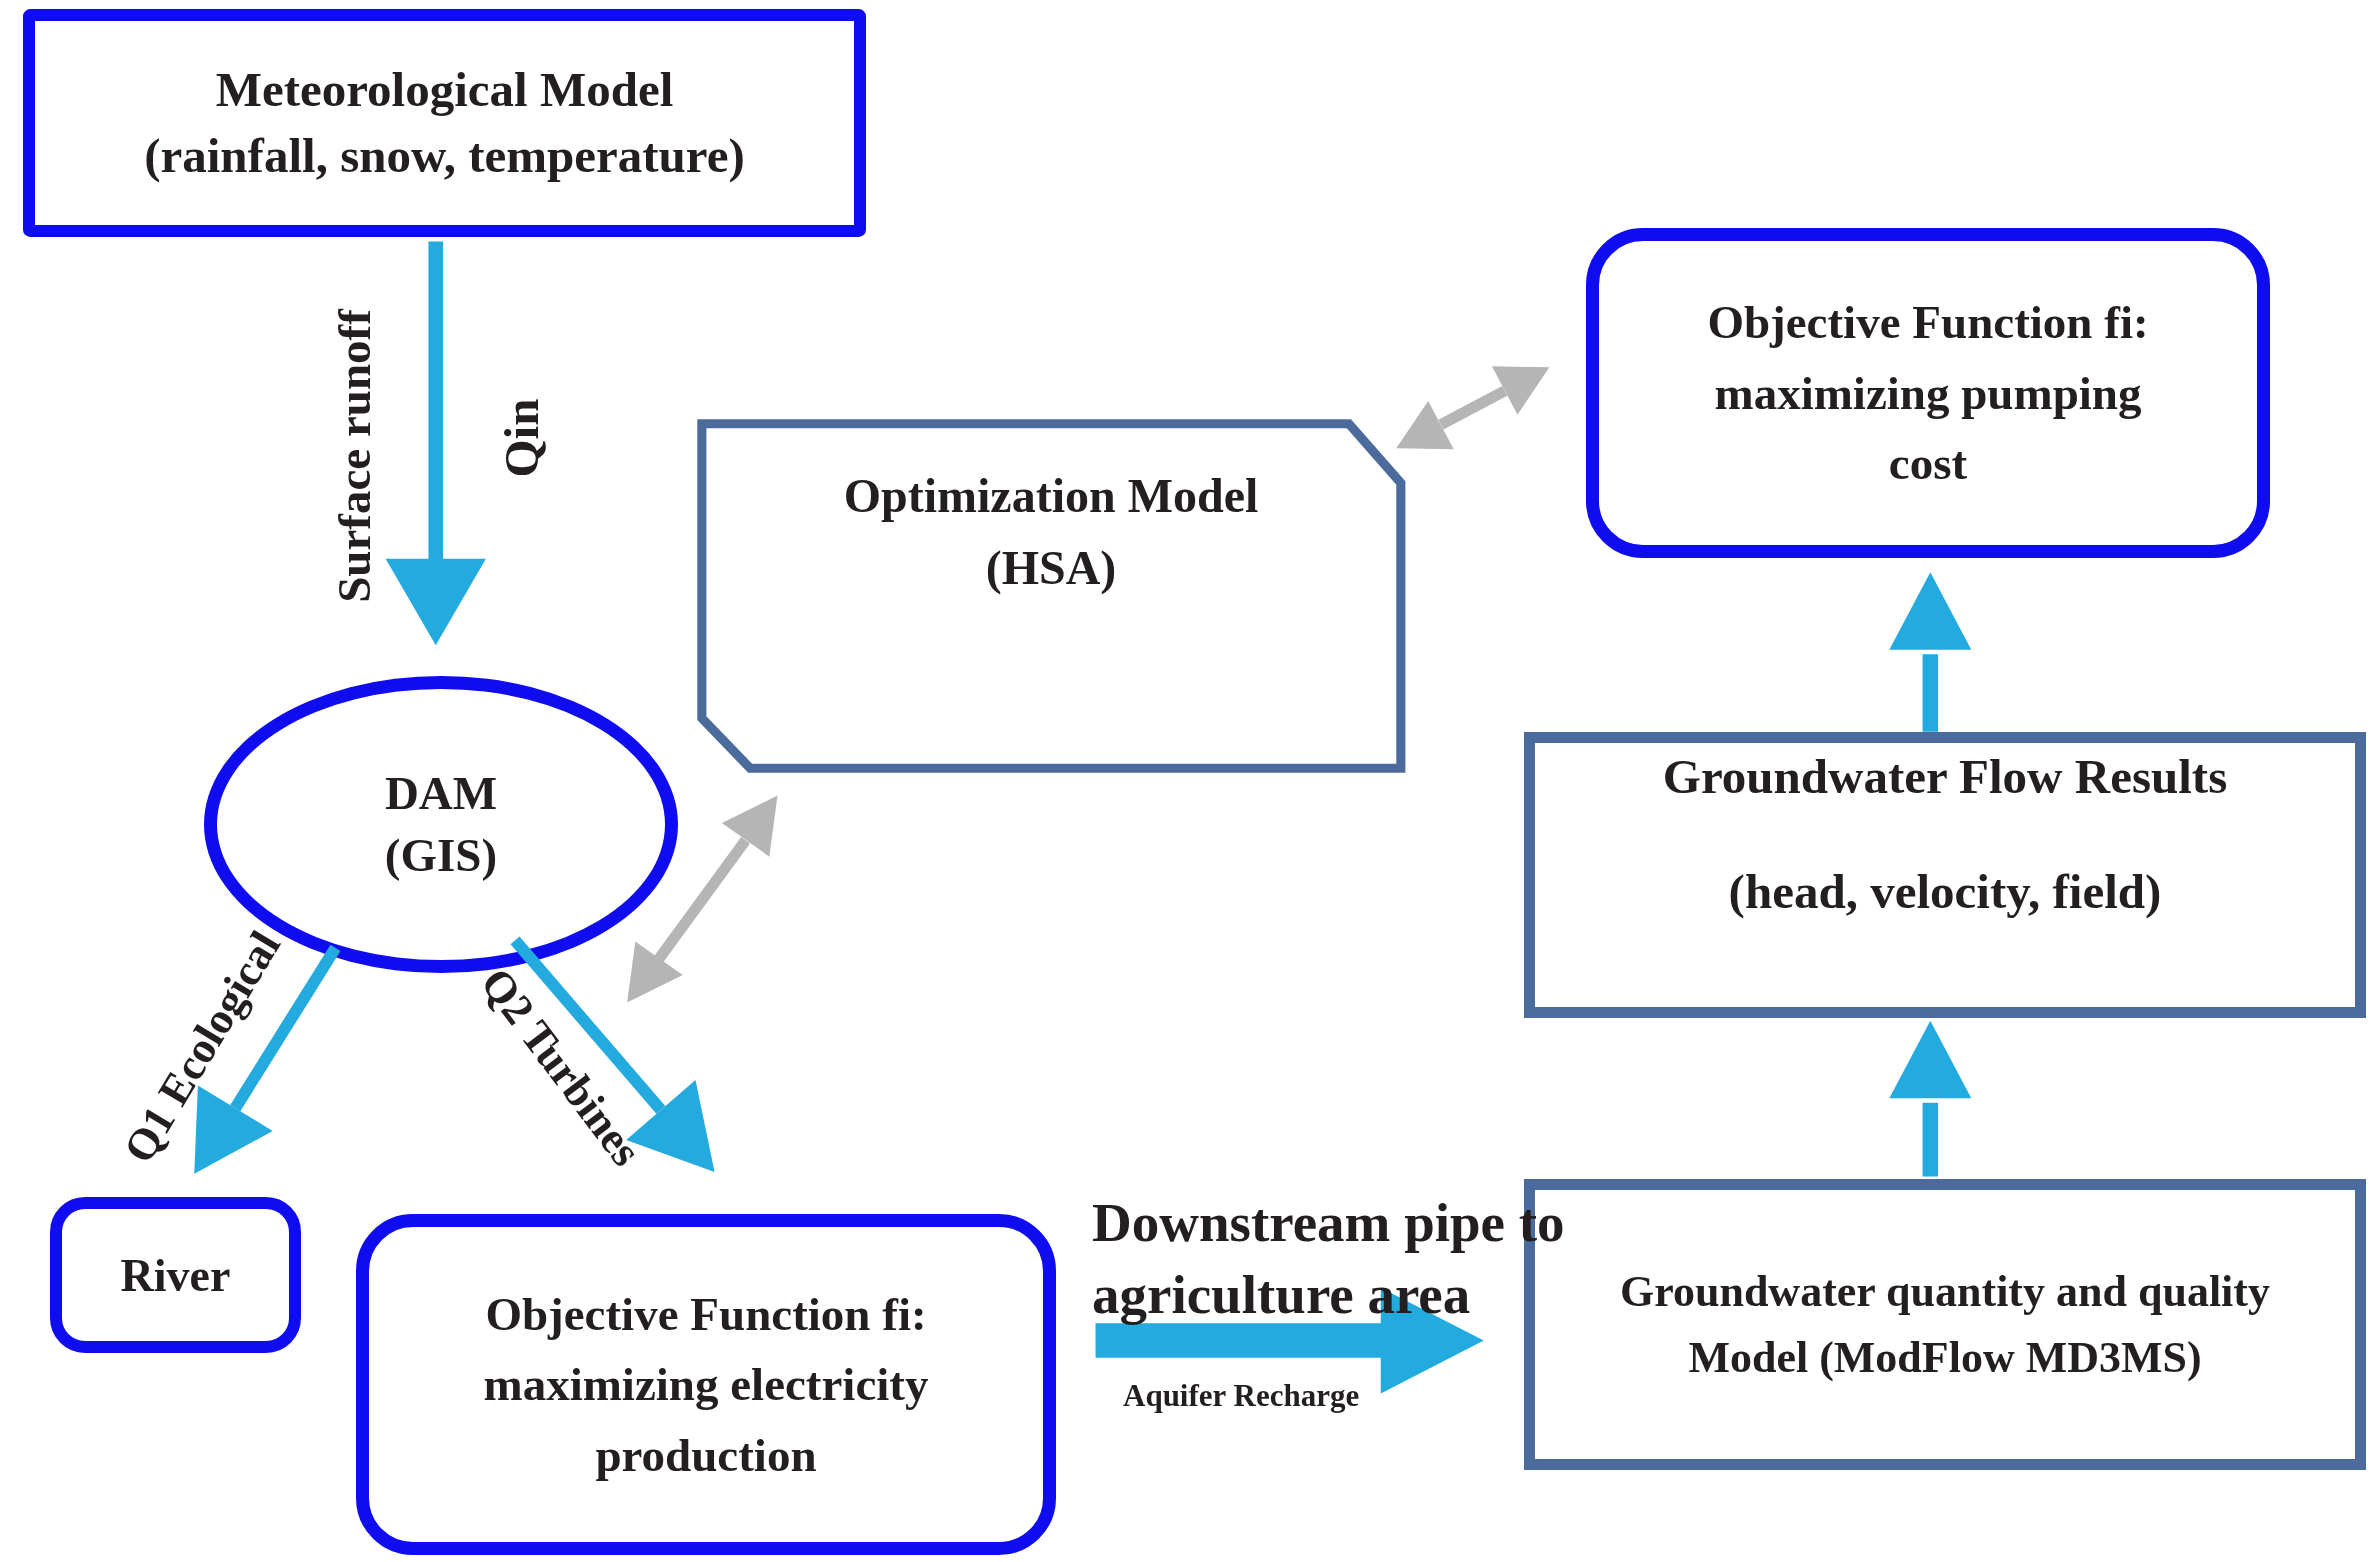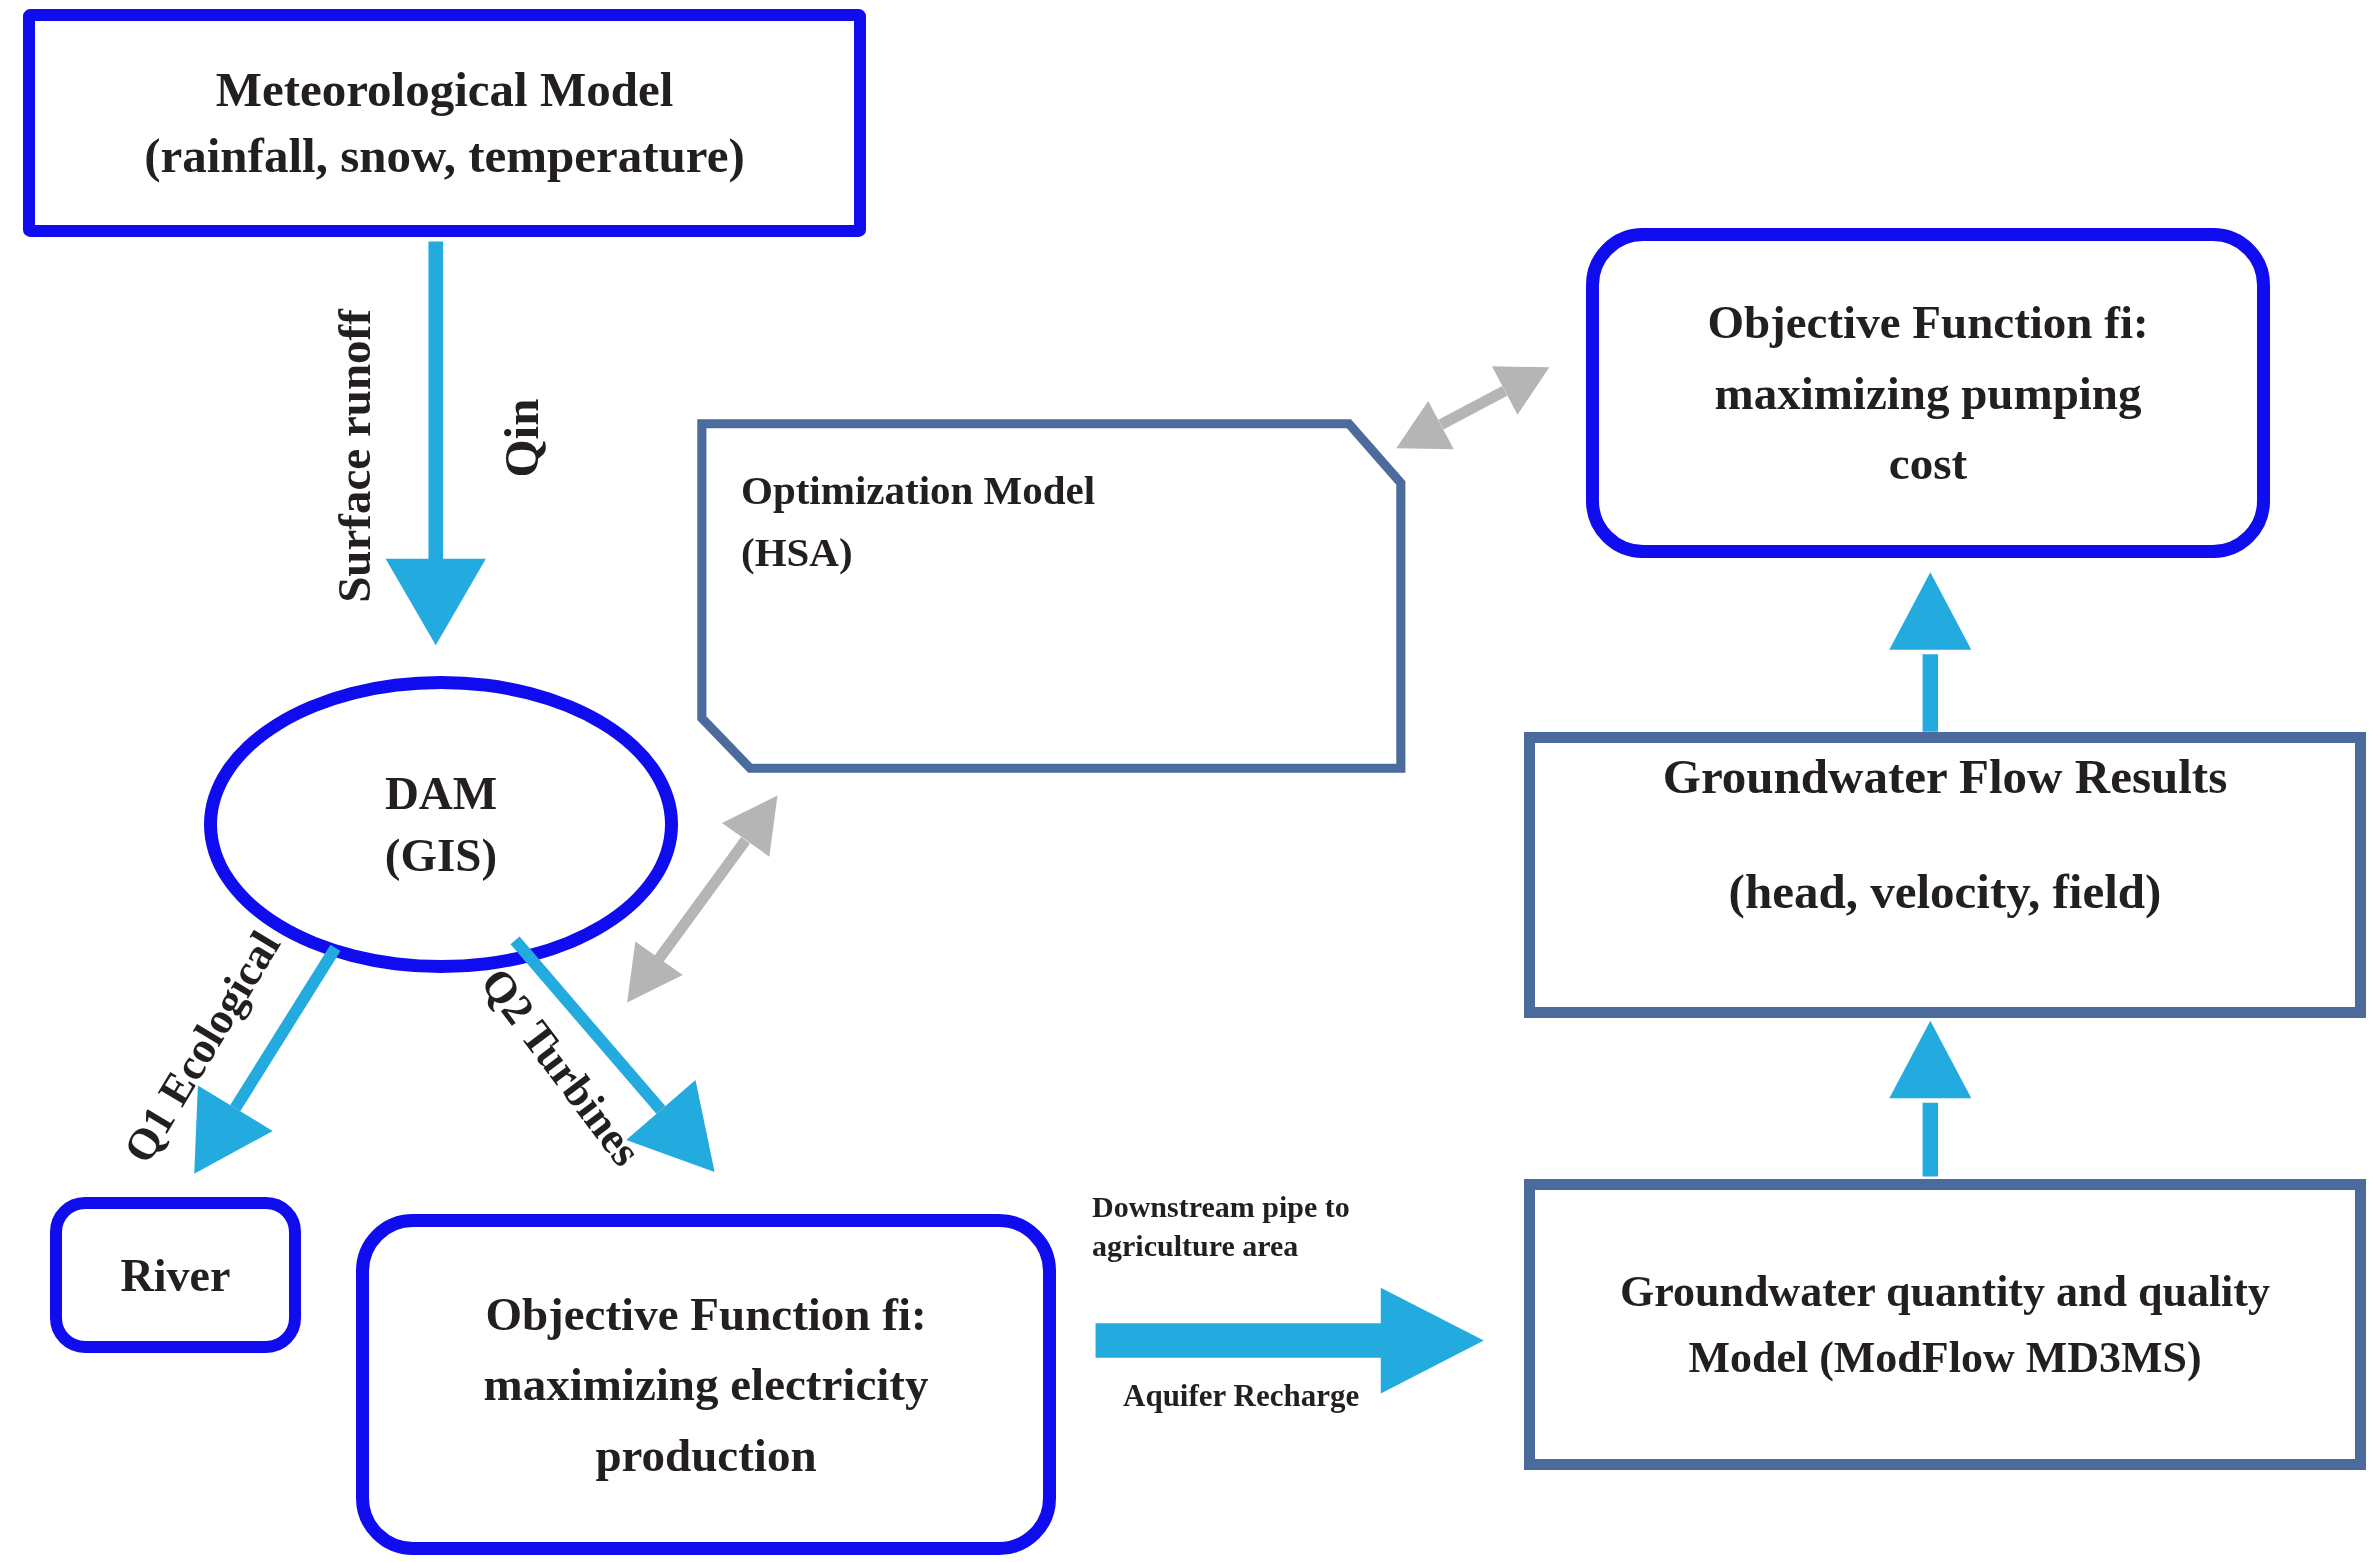--- a/index.html
+++ b/index.html
@@ -35,27 +35,27 @@
   .overlay{position:absolute;left:0;top:0;z-index:2;pointer-events:none;}
   .cs{stroke:var(--arrow-cyan,#23aadf);fill:none;}
   .cf{fill:var(--arrow-cyan,#23aadf);stroke:none;}
   .gs{stroke:var(--arrow-gray,#b5b5b5);fill:none;}
   .gf{fill:var(--arrow-gray,#b5b5b5);stroke:none;}
   .opt-shape{fill:#ffffff;stroke:var(--node-steel,#4a6b9c);stroke-width:10;}
 
   .lbl{position:absolute;z-index:3;white-space:nowrap;}
   .opt-label{
     position:absolute;z-index:3;left:741px;top:460px;width:620px;
-    font-size:41px;line-height:1.5;
+    text-align:center;font-size:48px;line-height:1.5;
   }
   .runoff{left:354px;top:456px;transform:translate(-50%,-50%) rotate(-90deg);font-size:47px;}
   .qin{left:521px;top:438px;transform:translate(-50%,-50%) rotate(-90deg);font-size:49px;}
   .q1{left:202px;top:1047px;transform:translate(-50%,-50%) rotate(-59deg);font-size:44px;}
   .q2{left:561px;top:1067px;transform:translate(-50%,-50%) rotate(53deg);font-size:44px;}
-  .downstream{left:1092px;top:1187px;font-size:30px;line-height:1.3;text-align:left;}
+  .downstream{left:1092px;top:1187px;font-size:55px;line-height:1.3;text-align:left;}
   .aquifer{left:1123px;top:1378px;font-size:31px;}
 </style>
 </head>
 <body>
 
 <div class="canvas">
 
   <div class="box blue met">
     <div>Meteorological Model</div>
     <div>(rainfall, snow, temperature)</div>

